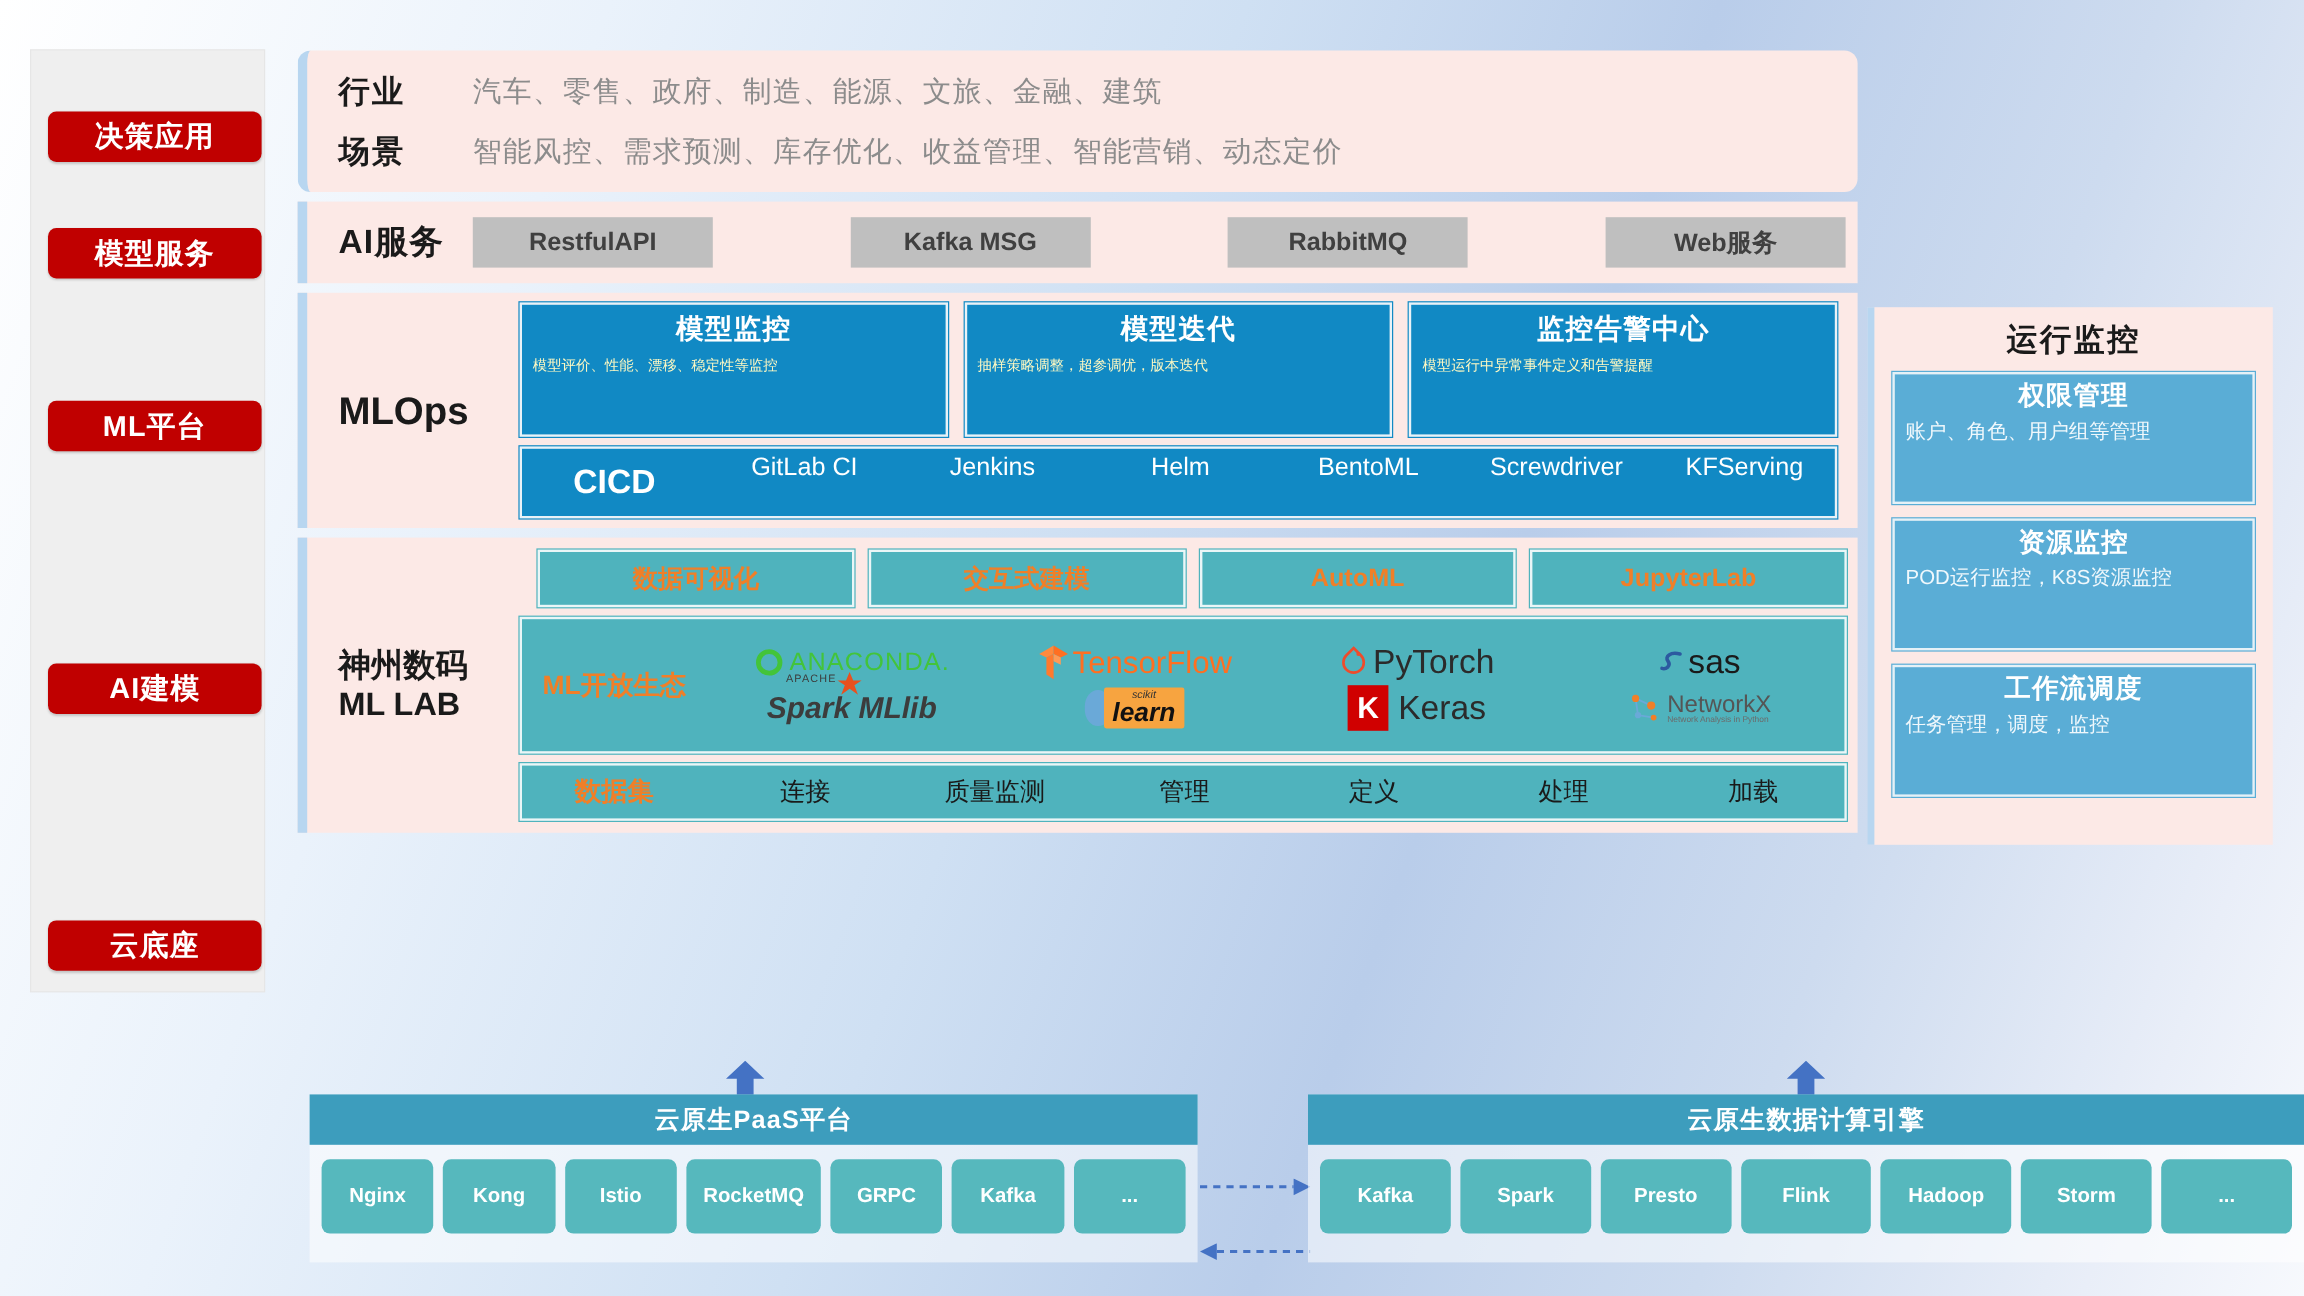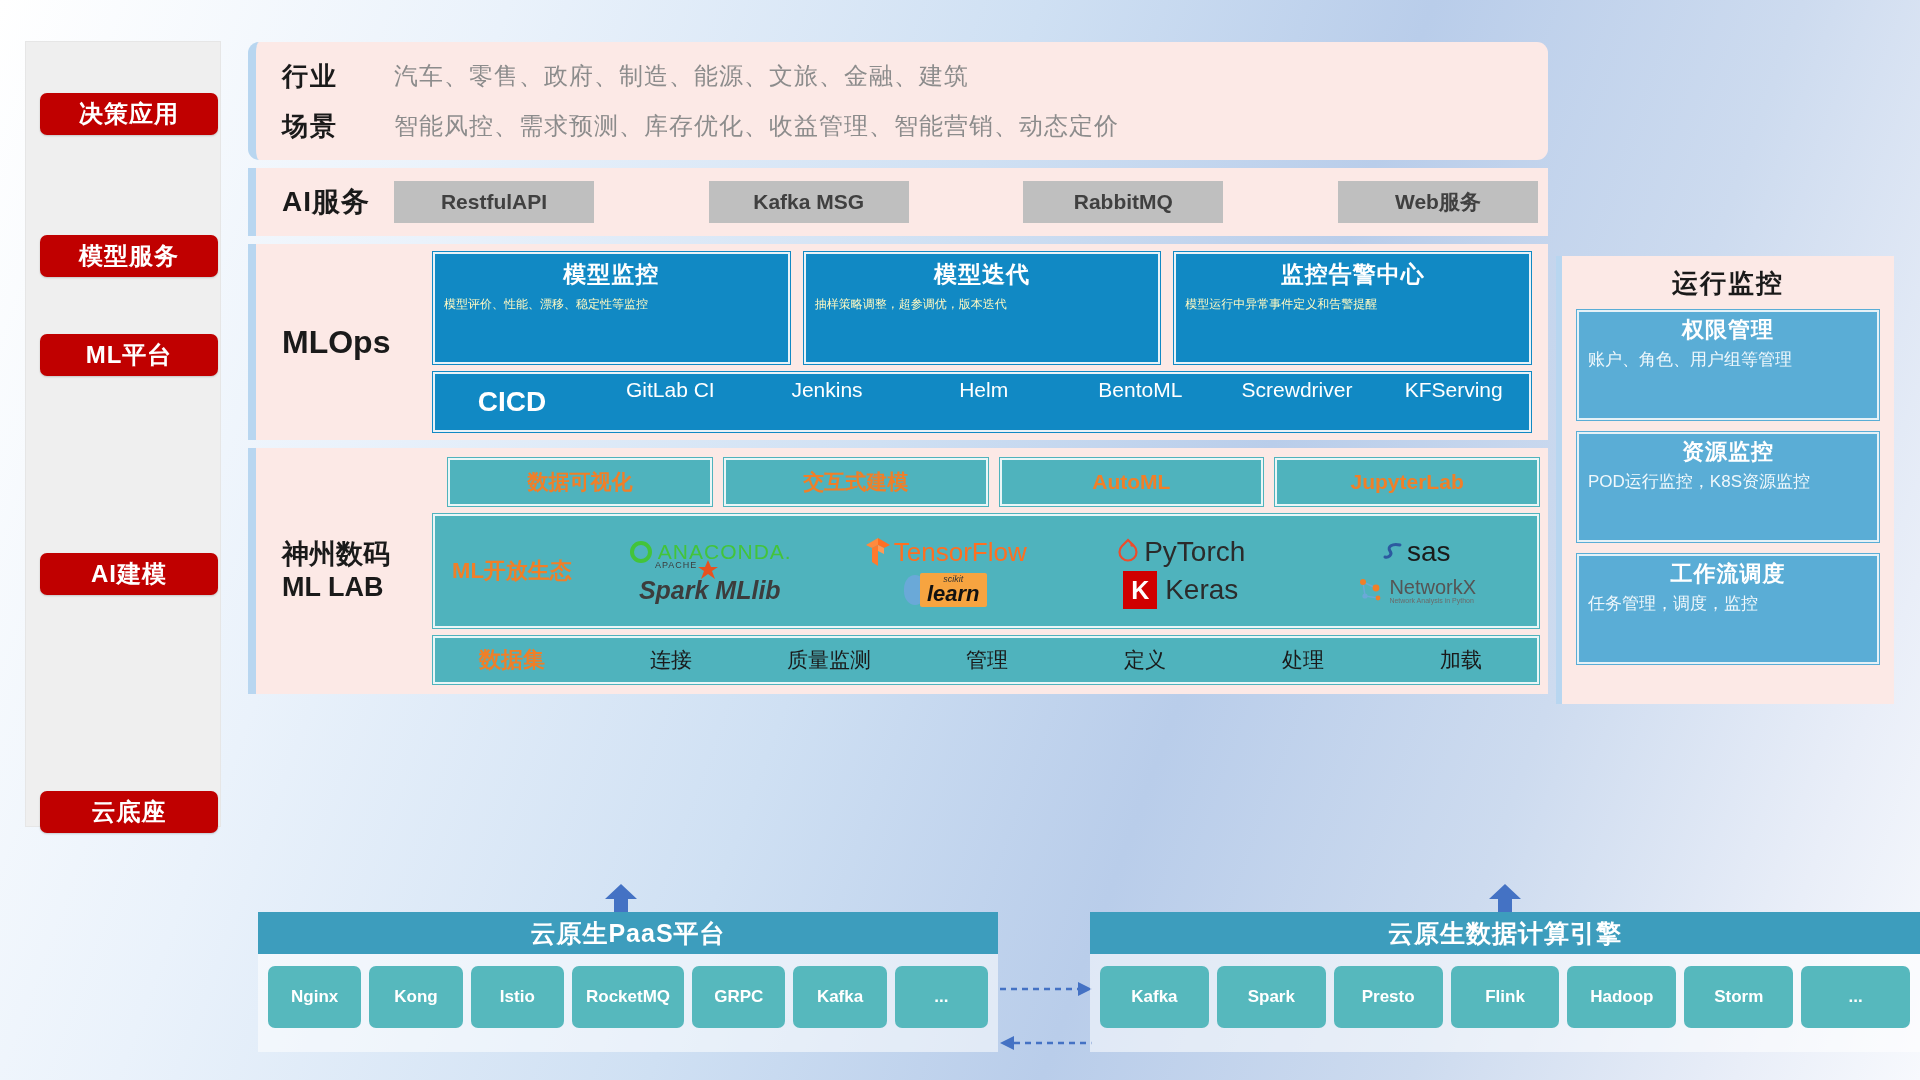--- a/index.html
+++ b/index.html
@@ -22,24 +22,24 @@
   }
   .rail-pill {
     position: absolute; left: 14px; width: 178px; height: 42px;
     background: #c00000; border-radius: 7px;
     color: #fff; font-weight: bold; font-size: 24px;
     display: flex; align-items: center; justify-content: center;
     letter-spacing: 1px;
     box-shadow: 0 1px 2px rgba(0,0,0,.18);
   }
   #pill-0 { top: 51px; }
-  #pill-1 { top: 148px; margin-top: 45px; }
+  #pill-1 { top: 148px; }
   #pill-2 { top: 292px; }
   #pill-3 { top: 511px; }
-  #pill-4 { top: 749px; text-align: right; }
+  #pill-4 { top: 725px; text-align: right; }
 
   
   #main { position: absolute; left: 248px; top: 42px; width: 1300px; }
   .band {
     background: #fce9e6;
     margin-bottom: 8px;
     border-left: 8px solid #b8d6f0;
     padding: 0;
     position: relative;
   }
@@ -120,21 +120,21 @@
   }
   .mon-card .t { font-size:22px; font-weight:bold; text-align:center; margin-bottom:4px; letter-spacing:1px;}
   .mon-card .d { font-size:17px; line-height:1.35; color:#f0f8fc; }
 
   
   #bottom { position: absolute; left:248px; top: 884px; width: 1672px; height: 186px; }
   .cloud-block { position:absolute; top: 28px; background: rgba(255,255,255,.55); }
   #cloud-left { left: 10px; width: 740px; height: 140px; }
   #cloud-right { left: 842px; width: 830px; height: 140px; }
   .cloud-head {
-    height: 42px; background:#3d9dbd; color:#fff; font-size:25px; font-weight:bold;
+    height: 42px; background:#3d9dbd; color:#fff; font-size:21px; font-weight:bold;
     display:flex; align-items:center; justify-content:center; letter-spacing:1px;
   }
   .cloud-chips { display:flex; gap:8px; padding: 12px 10px; }
   .cloud-chip {
     flex:1; height: 62px; background:#56b8bd; border-radius:7px; color:#fff;
     font-size:17px; font-weight:bold; display:flex; align-items:center; justify-content:center;
     text-align:center; line-height:1.1; padding: 14px;
   }
   .up-arrow { position:absolute; width: 34px; }
   #arrow-left  { left: 356px; top: 0px; }

